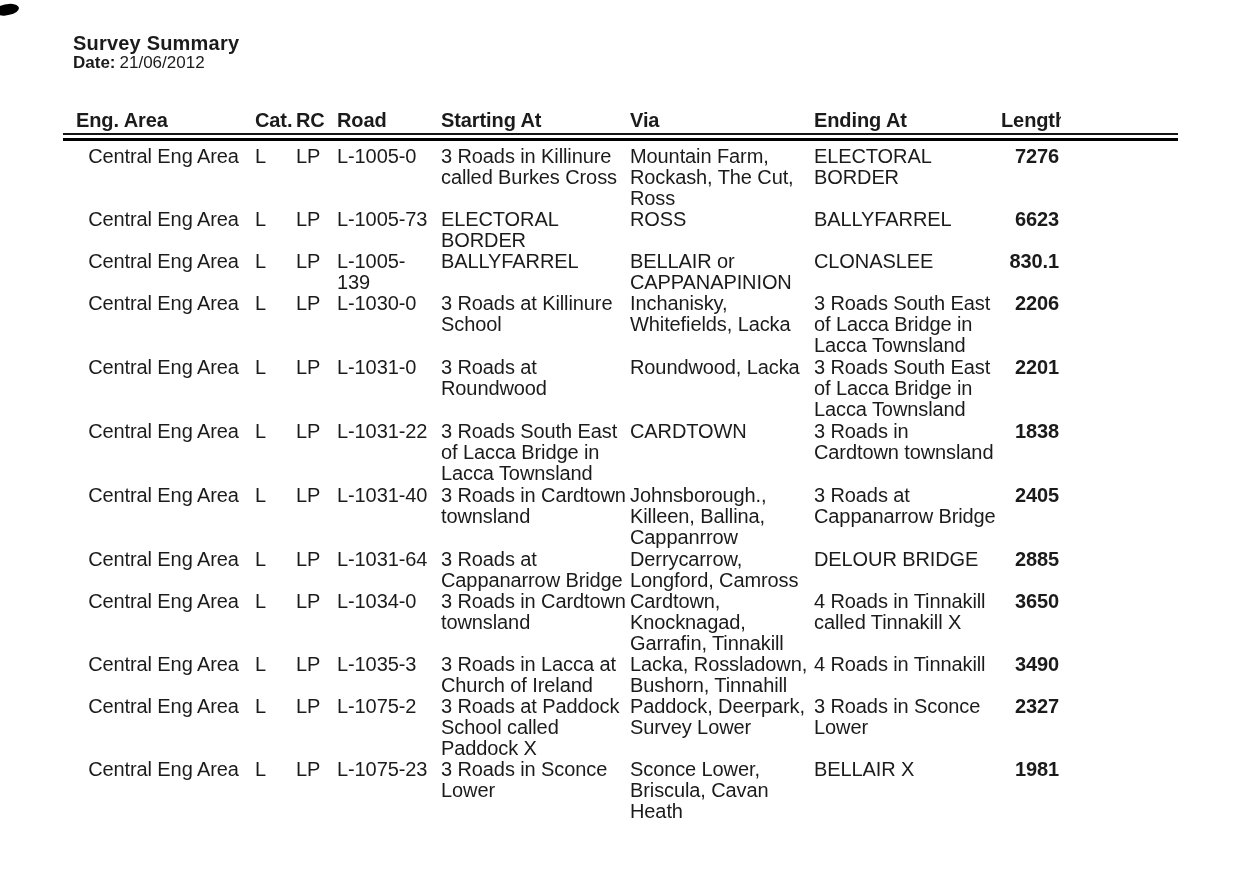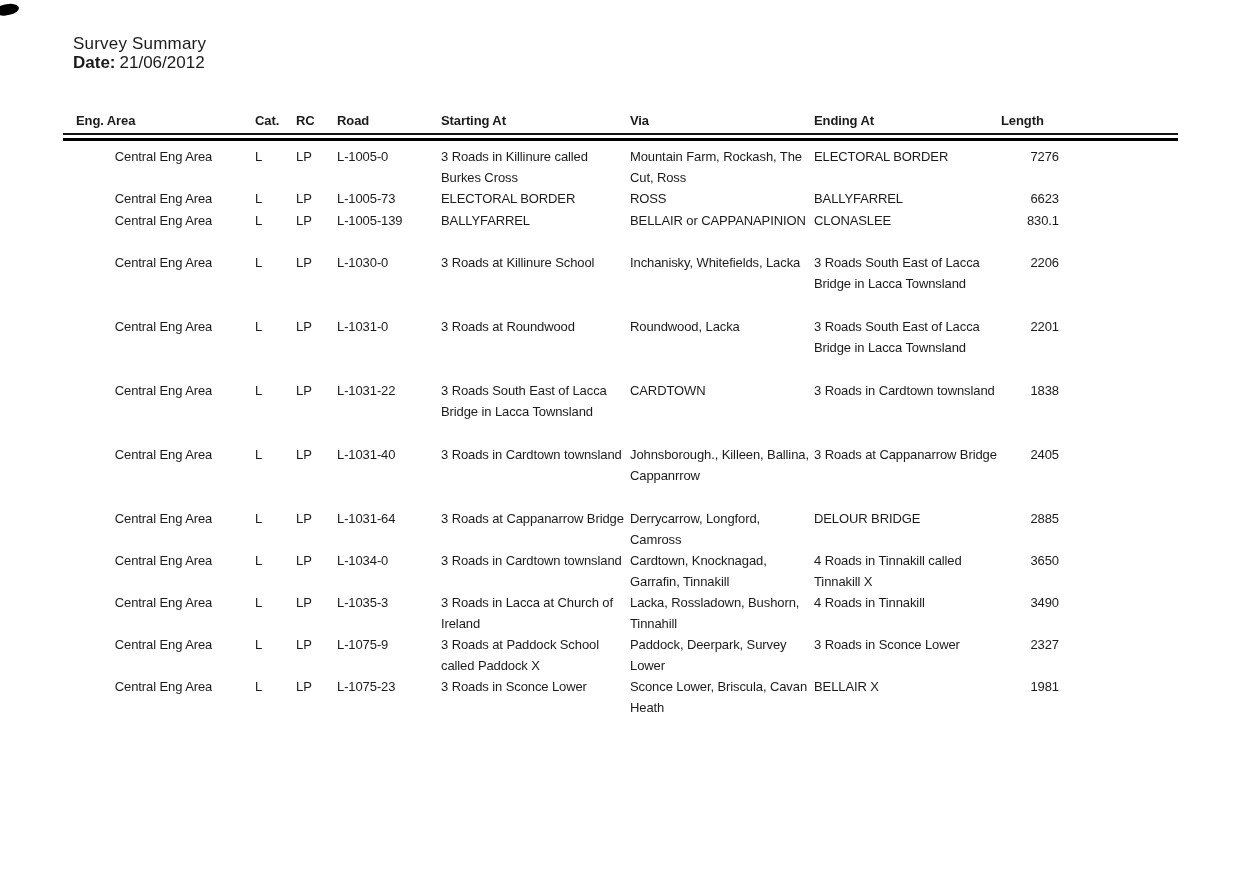--- a/index.html
+++ b/index.html
@@ -19,40 +19,40 @@
     position: absolute;
     left: -3px;
     top: 4px;
     width: 22px;
     height: 11px;
     background: #000;
     border-radius: 45% 60% 55% 40%;
     transform: rotate(-10deg);
   }
   .page-title {
-    font-size: 17px;
-    font-weight: normal;
+    font-size: 20px;
+    font-weight: bold;
     letter-spacing: 0.2px;
     margin: 34px 0 0 73px;
     line-height: 19px;
   }
   .date-line {
     margin: 3px 0 0 73px;
     font-size: 17px;
     line-height: 14px;
   }
   .date-label { font-weight: bold; margin-right: 4px; }
 
   table.survey {
     margin: 40px 0 0 63px;
     border-collapse: separate;
     border-spacing: 0;
     table-layout: fixed;
     width: 1115px;
-    font-size: 13px;
+    font-size: 20px;
     line-height: 21px;
     letter-spacing: -0.1px;
     color: #1b1b1b;
   }
   table.survey th {
     text-align: left;
     font-weight: bold;
     vertical-align: bottom;
     padding: 0 4px 2px 0;
     border-bottom: 2px solid #141414;
@@ -63,21 +63,21 @@
   tbody.rulebody td {
     height: 3px;
     padding: 0;
     border-bottom: 3px solid #000;
   }
   tbody.rows td {
     vertical-align: top;
     padding: 0 4px 0 0;
   }
   tbody.rows td.c-first { padding-left: 13px; text-align: center; }
-  tbody.rows td.num { text-align: right; padding-right: 2px; }
+  tbody.rows td.num { text-align: right; padding-right: 2px; font-weight: bold; }
   tbody.rows tr { height: 42px; }
   tbody.rows tr:first-child { height: 47px; }
   tbody.rows tr:first-child td { padding-top: 5px; }
   tbody.rows tr:nth-child(2) { height: 22px; }
   tbody.rows tr:nth-child(4),
   tbody.rows tr:nth-child(5),
   tbody.rows tr:nth-child(6),
   tbody.rows tr:nth-child(7) { height: 64px; }
 </style>
 </head>
@@ -229,21 +229,21 @@
           <td>3 Roads in Lacca at Church of Ireland</td>
           <td>Lacka, Rossladown, Bushorn, Tinnahill</td>
           <td>4 Roads in Tinnakill</td>
           <td class="num">3490</td>
           <td></td>
         </tr>
         <tr>
           <td class="c-first">Central Eng Area</td>
           <td>L</td>
           <td>LP</td>
-          <td>L-1075-9</td>
+          <td>L-1075-2</td>
           <td>3 Roads at Paddock School called Paddock X</td>
           <td>Paddock, Deerpark, Survey Lower</td>
           <td>3 Roads in Sconce Lower</td>
           <td class="num">2327</td>
           <td></td>
         </tr>
         <tr>
           <td class="c-first">Central Eng Area</td>
           <td>L</td>
           <td>LP</td>

